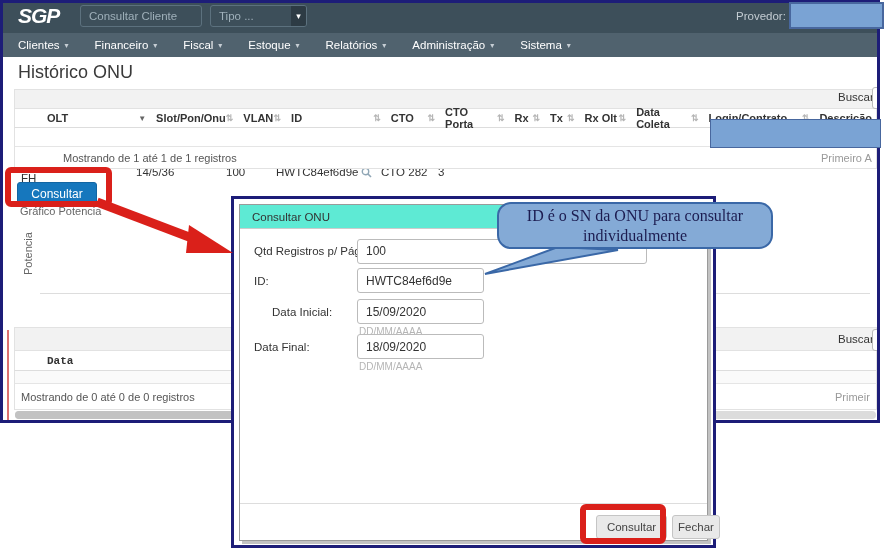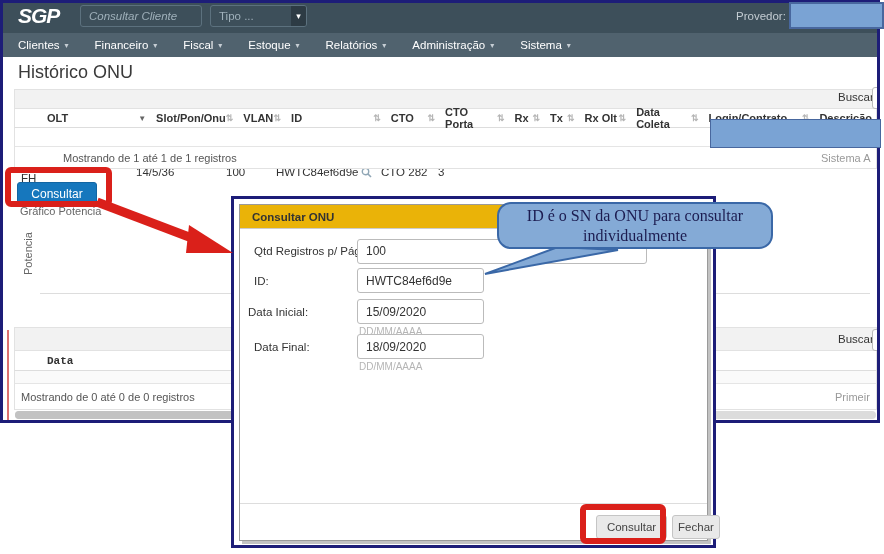--- a/index.html
+++ b/index.html
@@ -9,21 +9,21 @@
   #canvas { position:relative; width:884px; height:554px; background:#fff; }
 
   
   #main-clip { position:absolute; left:0; top:0; width:877px; height:420px; overflow:hidden; z-index:1; }
   #main-frame { position:absolute; left:0; top:0; width:880px; height:423px;
                 border:3px solid #1d1d78; z-index:15; pointer-events:none; }
 
   #topbar { position:absolute; left:0; top:0; width:880px; height:33px; background:#3d4f5a; }
   .brand { color:#fff; font-weight:bold; font-style:italic; font-size:21px; letter-spacing:-1px; }
   .tb-input { background:transparent; border:1px solid #5c717e; border-radius:3px;
-              color:#cfd8dd; font-size:11.5px; padding:8px 8px; height:22px;font-style:italic; }
+              color:#cfd8dd; font-size:11.5px; padding:8px 8px; height:22px; }
   .tb-input::placeholder { color:#9fb0ba; }
   .tb-select { background:transparent; border:1px solid #5c717e; border-radius:3px;
                color:#9fb0ba; font-size:11.5px; display:flex; align-items:center; height:22px; }
   .tb-select .txt { padding:0 8px; flex:1; }
   .tb-select .car { width:15px; height:20px; background:#2d3b44; color:#fff; font-size:9px;
                     display:flex; align-items:center; justify-content:center; border-radius:0 2px 2px 0; }
   .provider { color:#c3ccd2; font-size:11.5px; }
 
   #navbar { position:absolute; left:0; top:33px; width:880px; height:24px; background:#50626e;
             display:flex; align-items:center; padding-left:18px; gap:26px; }
@@ -57,23 +57,23 @@
   .axis-line { background:#ddd; height:1px; }
 
   .scrollbar-track { background:#dcdcdc; border-radius:4px; height:8px; }
   .scrollbar-thumb { background:#c2c2c2; border-radius:4px; height:8px; }
 
   
   #modal-frame { position:absolute; left:231px; top:196px; width:485px; height:352px;
                  background:#fff; border:3px solid #1d1d78; z-index:20; }
   #modal-box { position:absolute; left:5px; top:5px; width:469px; height:337px;
                background:#fff; border:1px solid #9a9a9a; box-shadow:3px 3px 0 rgba(120,120,120,.45); }
-  #modal-header { height:24px; background:#eab308; border-bottom:1px solid #ccc;
+  #modal-header { height:24px; background:#5eead4; border-bottom:1px solid #ccc;
                   display:flex; align-items:center; padding-left:12px;
-                  font-size:11.5px; font-weight:bold; color:#333; }
+                  font-size:11.5px; font-weight:normal; color:#333; }
   .m-label { font-size:11.5px; color:#333; }
   .m-input { background:#fff; border:1px solid #bbb; border-radius:3px; height:25px;
              font-size:12px; color:#333; padding:0 8px; }
   .m-hint { font-size:10px; color:#b5b5b5; }
   .m-btn { background:#e9e9e9; border:1px solid #c5c5c5; border-radius:3px;
            font-size:11.5px; color:#444; cursor:pointer; }
   #modal-footer-line { position:absolute; left:0px; top:298px; width:467px; height:1px; background:#ddd; }
 
   
   #bubble { position:absolute; left:497px; top:202px; width:276px; height:47px; z-index:30;
@@ -206,21 +206,21 @@
       <div class="td c6"></div>
       <div class="td c7"></div>
       <div class="td c8"></div>
       <div class="td c9"></div>
       <div class="td c10"></div>
       <div class="td c11"></div>
     </div>
 
     <div class="abs" style="left:14px; top:147px; width:863px; height:22px; border:1px solid #e2e2e2; border-top:none; background:#fff;">
       <span class="abs t-footer" style="left:6px; top:5px;margin-left:42px;">Mostrando de 1 até 1 de 1 registros</span>
-      <span class="abs pag" style="left:806px; top:5px;">Sistema A</span>
+      <span class="abs pag" style="left:806px; top:5px;">Primeiro A</span>
     </div>
 
     <button class="abs btn-primary" style="left:17px; top:182px; width:80px; height:23px;">Consultar</button>
     <div class="abs chart-title" style="left:20px; top:205px;">Gráfico Potencia</div>
     <div class="abs y-label" style="left:22px; top:275px;">Potencia</div>
     <div class="abs axis-line" style="left:40px; top:293px; width:830px;"></div>
 
     <div class="abs panel-band" style="left:14px; top:327px; width:863px; height:24px;"></div>
     <div class="abs lbl" style="left:838px; top:333px;">Buscar:</div>
     <input class="abs search-box" style="left: 872px; top: 329px;">
@@ -254,21 +254,21 @@
   <div id="modal-frame">
     <div id="modal-box">
       <div id="modal-header">Consultar ONU</div>
 
       <div class="abs m-label" style="left:14px; top:40px;">Qtd Registros p/ Página:</div>
       <div class="abs m-input" style="left:117px; top:34px; width:290px; line-height:23px;">100</div>
 
       <div class="abs m-label" style="left:14px; top:70px;">ID:</div>
       <input class="abs m-input" style="left: 117px; top: 63px; width: 127px;" value="HWTC84ef6d9e">
 
-      <div class="abs m-label" style="left:8px; top:101px;">Data Inicial:</div>
+      <div class="abs m-label" style="left:32px; top:101px;">Data Inicial:</div>
       <input class="abs m-input" style="left: 117px; top: 94px; width: 127px;" value="15/09/2020">
       <div class="abs m-hint" style="left:119px; top:121px;">DD/MM/AAAA</div>
 
       <div class="abs m-label" style="left:14px; top:136px;">Data Final:</div>
       <input class="abs m-input" style="left: 117px; top: 129px; width: 127px;" value="18/09/2020">
       <div class="abs m-hint" style="left:119px; top:156px;">DD/MM/AAAA</div>
 
       <div id="modal-footer-line"></div>
       <button class="abs m-btn" style="left:356px; top:310px; width:71px; height:24px;">Consultar</button>
       <button class="abs m-btn" style="left:432px; top:310px; width:48px; height:24px;">Fechar</button>

